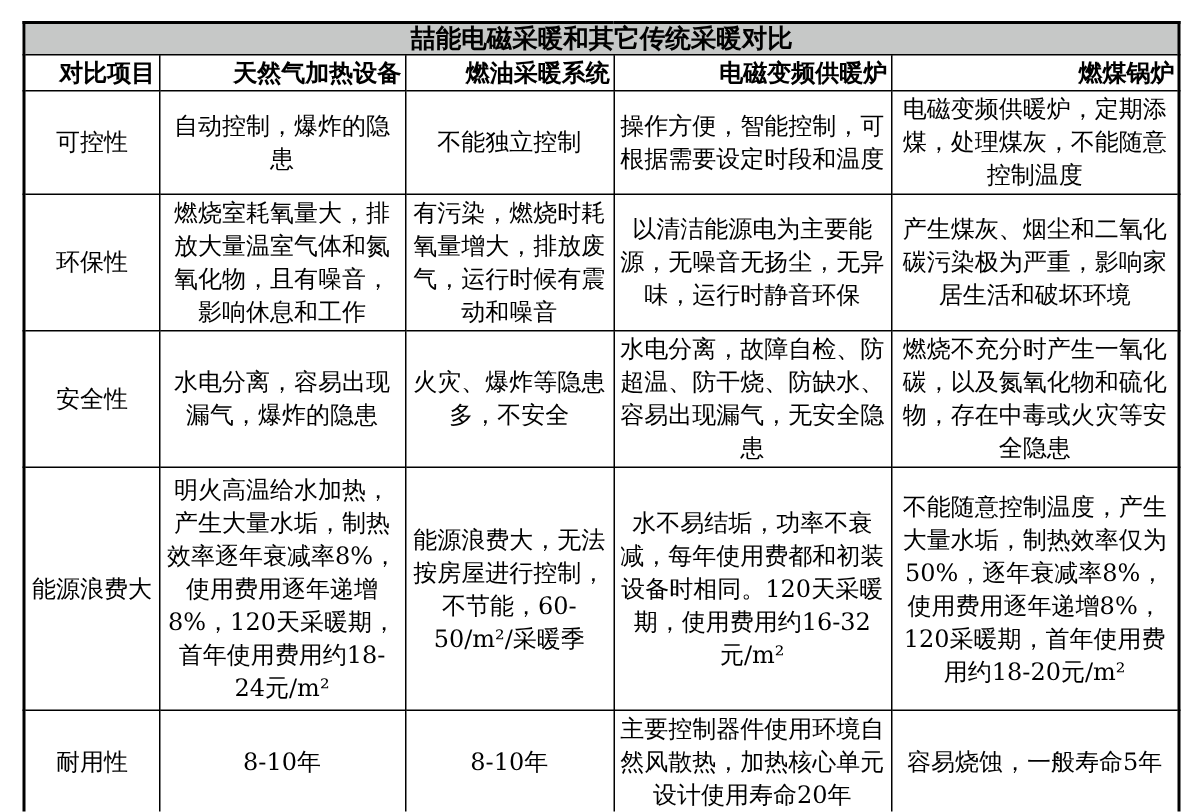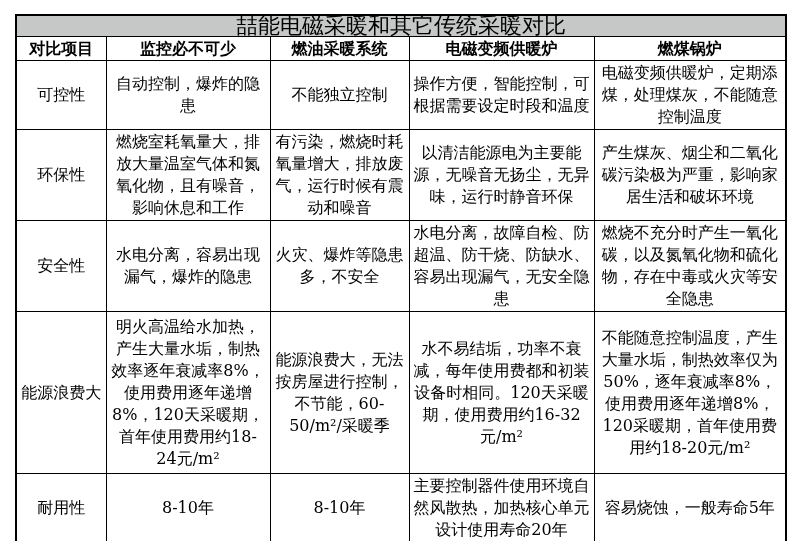--- a/index.html
+++ b/index.html
@@ -27,31 +27,32 @@
     border: 1px solid #000000;
     text-align: center;
     vertical-align: middle;
     padding: 1px 4px;
     font-size: 16px;
     line-height: 22px;
     overflow: hidden;
   }
   tr.title-row td {
     background: #c6c8c7;
-    font-weight: normal;
-    font-size: 22px;
+    font-weight: bold;
+    font-size: 17px;
     height: 20px;
     line-height: 20px;
     padding: 0;
   }
   tr.header-row th {
     font-weight: bold;
     height: 23px;
     line-height: 23px;
     padding: 0 2px;
+    text-align: right;
   }
   td.row-label {
     font-weight: normal;
   }
   tr.r-controllability { height: 65px; }
   tr.r-environment     { height: 89px; }
   tr.r-safety          { height: 81px; }
   tr.r-cost            { height: 162px; }
   tr.r-durability      { height: 65px; }
 </style>
@@ -65,21 +66,21 @@
     <col style="width:139px">
     <col style="width:185px">
     <col style="width:192px">
   </colgroup>
   <tbody>
     <tr class="title-row">
       <td colspan="5">喆能电磁采暖和其它传统采暖对比</td>
     </tr>
     <tr class="header-row">
       <th>对比项目</th>
-      <th>监控必不可少</th>
+      <th>天然气加热设备</th>
       <th>燃油采暖系统</th>
       <th>电磁变频供暖炉</th>
       <th>燃煤锅炉</th>
     </tr>
     <tr class="r-controllability">
       <td class="row-label">可控性</td>
       <td>自动控制，爆炸的隐患</td>
       <td>不能独立控制</td>
       <td>操作方便，智能控制，可根据需要设定时段和温度</td>
       <td>电磁变频供暖炉，定期添煤，处理煤灰，不能随意控制温度</td>

